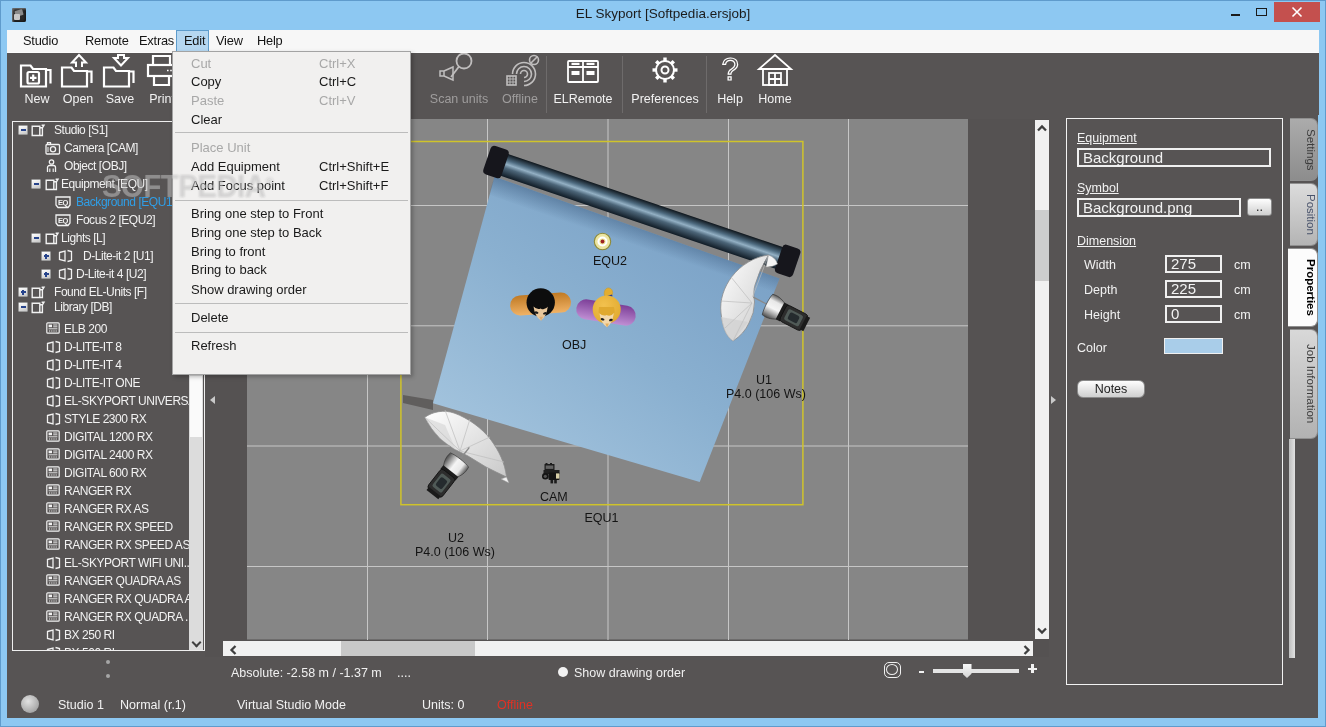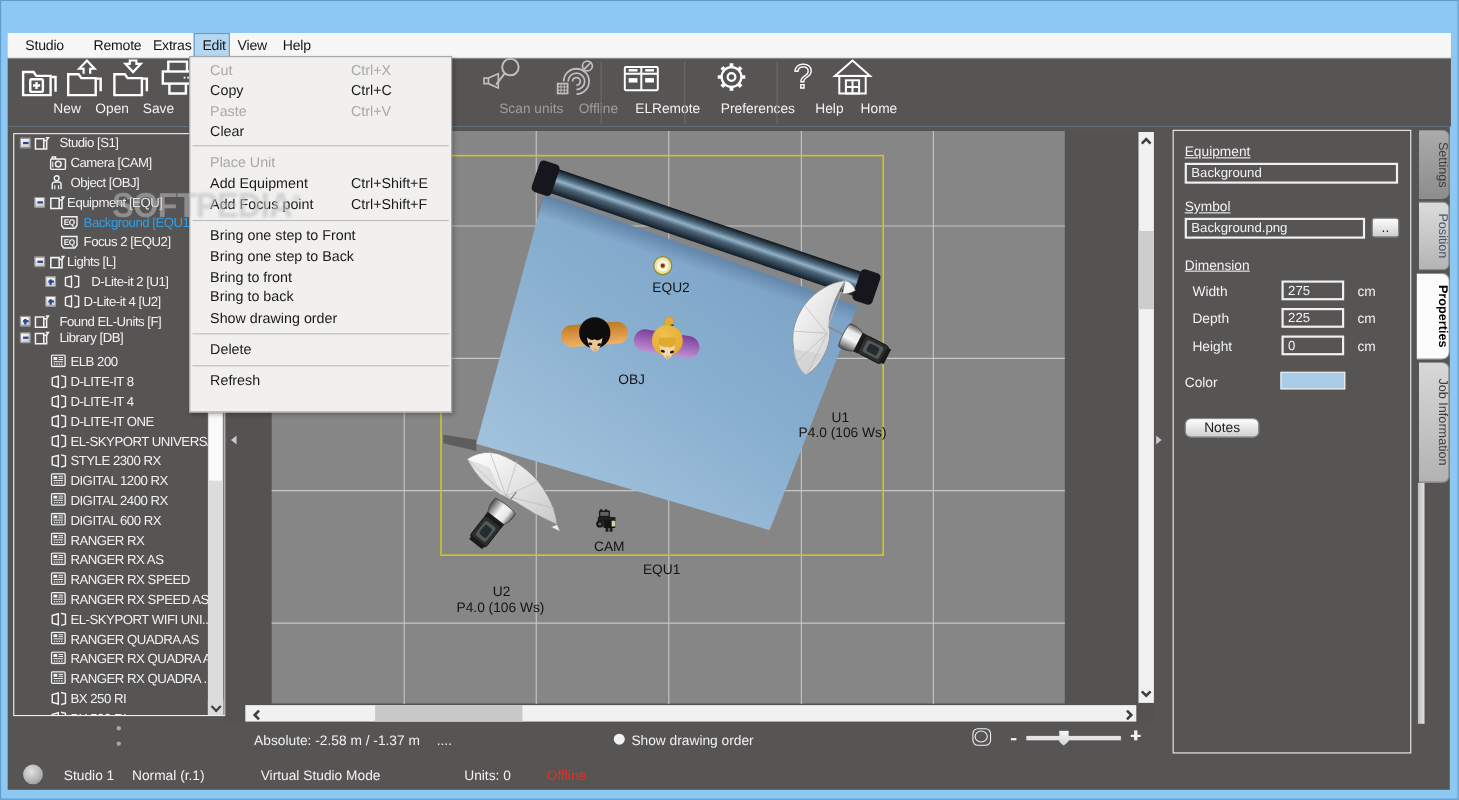--- a/index.html
+++ b/index.html
@@ -15,21 +15,21 @@
 #btn-min:before{content:"";position:absolute;left:6px;top:1px;width:9px;height:2px;background:#1a1a1a;}
 #btn-max{position:absolute;left:1255px;top:7px;width:11px;height:8px;border:1.5px solid #1a1a1a;}
 #btn-close{position:absolute;left:1273px;top:1px;width:46px;height:20px;background:#c4504e;color:#fff;text-align:center;font-size:13px;line-height:19px;}
 
 #menubar{position:absolute;left:7px;top:30px;width:1312px;height:22px;background:#f7f7f7;font-size:12.8px;color:#141414;letter-spacing:-0.2px;}
 #menubar span{position:absolute;top:3px;}
 #mEdit{position:absolute;left:169px;top:0;width:33px;height:22px;background:#b5d7f1;border:1px solid #5e9ccc;}
 
 #toolbar{position:absolute;left:7px;top:52px;width:1312px;height:63px;background:#575454;border-top:1px solid #fcfcfc;}
 .tbtn{position:absolute;top:0;height:63px;text-align:center;color:#f2f2f2;font-size:12.5px;}
-.tbtn .lbl{position:absolute;left:50%;transform:translateX(-50%);top:39px;white-space:nowrap;margin-left:24px;}
+.tbtn .lbl{position:absolute;left:50%;transform:translateX(-50%);top:39px;white-space:nowrap;}
 .tbtn.dis{color:#9f9d9d;}
 .tsep{position:absolute;top:3px;width:1px;height:57px;background:#6e6b6b;}
 
 #content{position:absolute;left:7px;top:115px;width:1311px;height:603px;background:#575454;}
 
 #tree{position:absolute;left:5px;top:6px;width:193px;height:530px;border:1px solid #efefef;background:#575454;overflow:hidden;}
 .trow{position:absolute;height:18px;line-height:18px;font-size:12px;letter-spacing:-0.45px;color:#f2f2f2;white-space:nowrap;}
 .trow.sel{color:#2f9fe8;}
 .ebox{position:absolute;width:10px;height:10px;top:4px;background:linear-gradient(160deg,#ffffff,#c6c6c6);border:1px solid #9a9a9a;border-radius:1px;}
 .ebox:before{content:"";position:absolute;left:1.5px;top:3.4px;width:5px;height:1.4px;background:#27448c;}
@@ -44,38 +44,49 @@
 #vsb .thumb{position:absolute;left:0;top:90px;width:14px;height:71px;background:#cdcdcd;}
 .tri{position:absolute;width:0;height:0;}
 #hsb{position:absolute;left:17.5px;top:521.5px;width:810px;height:15.5px;background:#f1f1f1;}
 #hsb .thumb{position:absolute;left:118.5px;top:0;width:134px;height:15.5px;background:#c8c8c8;}
 
 #statusrow{position:absolute;left:0;top:545px;width:1312px;height:27px;color:#f0f0f0;font-size:12.5px;}
 #bottombar{position:absolute;left:0;top:568px;width:1312px;height:36px;color:#f2f2f2;font-size:12.5px;}
 
 #props{position:absolute;left:1059px;top:3px;width:217px;height:567px;border:1px solid #f2f2f2;background:#575454;color:#f2f2f2;font-size:12.5px;}
 .phead{position:absolute;text-decoration:underline;}
-.pfield{position:absolute;border:2px solid #f0f0f0;color:#f2f2f2;font-size:12px;padding-left:4px;}
+.pfield{position:absolute;border:2px solid #f0f0f0;color:#f2f2f2;font-size:15px;padding-left:4px;}
 .pbtn{position:absolute;background:linear-gradient(#fefefe,#cfcfcf);border:1px solid #8a8a8a;border-radius:3px;color:#222;text-align:center;}
 
 .rtab{position:absolute;left:1283px;width:28px;border:1px solid #8f8f8f;border-left:none;border-radius:0 7px 7px 0;writing-mode:vertical-rl;text-align:center;font-size:11.5px;color:#3c3c3c;}
 
 #editmenu{position:absolute;left:172px;top:51px;width:239px;height:324px;background:#f1f0ef;border:1px solid #a3a3a3;box-shadow:2px 2px 4px rgba(0,0,0,.25);font-size:13px;color:#1a1a1a;}
 #editmenu .mi{position:absolute;left:18px;white-space:nowrap;}
 #editmenu .sc{position:absolute;left:146px;white-space:nowrap;}
 #editmenu .dis{color:#a8a8a8;}
 #editmenu .msep{position:absolute;left:2px;width:233px;height:1px;background:#bcbcbc;}
 
 #wm{position:absolute;left:102px;top:168px;width:220px;font-size:31.5px;font-weight:bold;color:rgba(255,255,255,0.30);text-shadow:0 0 2px rgba(112,112,112,0.38);transform:scale(0.93,1);transform-origin:0 0;letter-spacing:-0.5px;z-index:90;white-space:nowrap;}
 #wm sup{font-size:12px;}
 svg{display:block;}
 .nw{white-space:nowrap;}
 </style></head>
 <body>
 <div id="win">
+  <div id="titlebar">
+    <div id="appicon"></div>
+    <div id="title">EL Skyport [Softpedia.ersjob]</div>
+    <div id="btn-min"></div>
+    <div id="btn-max"></div>
+    <div id="btn-close">
+        <svg width="46" height="20" viewBox="0 0 46 20">
+          <path d="M18.5 5.5 L27.5 14.5 M27.5 5.5 L18.5 14.5" stroke="#fff" stroke-width="1.6"></path>
+        </svg>
+      </div>
+  </div>
   <div id="menubar">
     <span style="left:16px;">Studio</span>
     <span style="left:78px;">Remote</span>
     <span style="left:132px;">Extras</span>
     <div id="mEdit"></div>
     <span style="left:177px;z-index:2;">Edit</span>
     <span style="left:209px;">View</span>
     <span style="left:250px;">Help</span>
   </div>
   <div id="toolbar">

